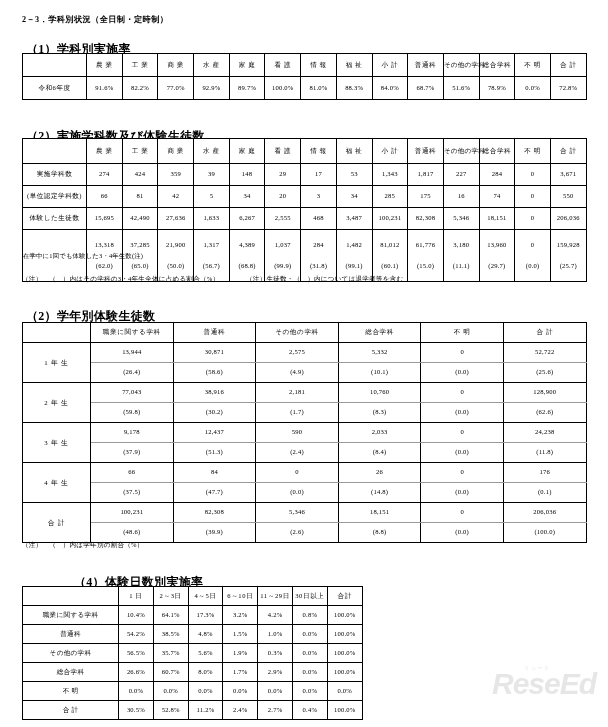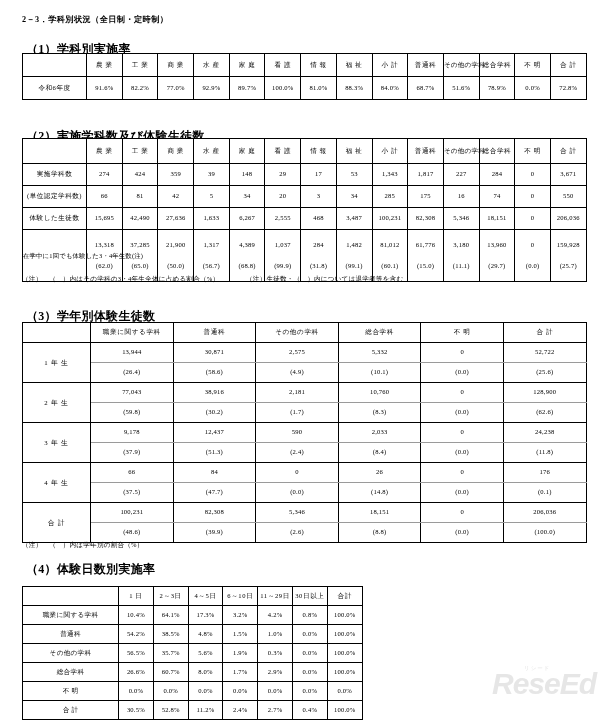--- a/index.html
+++ b/index.html
@@ -38,21 +38,21 @@
     position: absolute;
     left: 26px;
     font-size: 12px;
     letter-spacing: 0.3px;
     white-space: nowrap;
     font-weight: 600;
   }
   #sec1 { top: 41px; }
   #sec2 { top: 128px; }
   #sec3 { top: 308px; }
-  #sec4 { top: 561px; }
+  #sec4 { top: 574px; margin-left: 48px; }
 
   
   .note {
     position: absolute;
     font-size: 6.6px;
     letter-spacing: 0.2px;
     white-space: nowrap;
   }
   #note2a { left: 22px; top: 275px; }
   #note2b { left: 246px; top: 275px; }
@@ -371,21 +371,21 @@
             <span class="v1">159,928</span>
             <span>(25.7)</span>
           </td>
       </tr>
     </tbody>
   </table>
 
   <div class="note" id="note2a">（注）　（　）内はその学科の3・4年生全体に占める割合（%）</div>
   <div class="note" id="note2b">（注）生徒数・（　）内については退学者等を含む</div>
 
-  <div class="sec-title" id="sec3">（3）学年別体験生徒数</div>
+  <div class="sec-title" id="sec3">（2）学年別体験生徒数</div>
   <table id="t3">
     <colgroup>
       <col class="c0">
         <col class="cc">
         <col class="cc">
         <col class="cc">
         <col class="cc">
         <col class="cc">
         <col class="cc">
     </colgroup>

